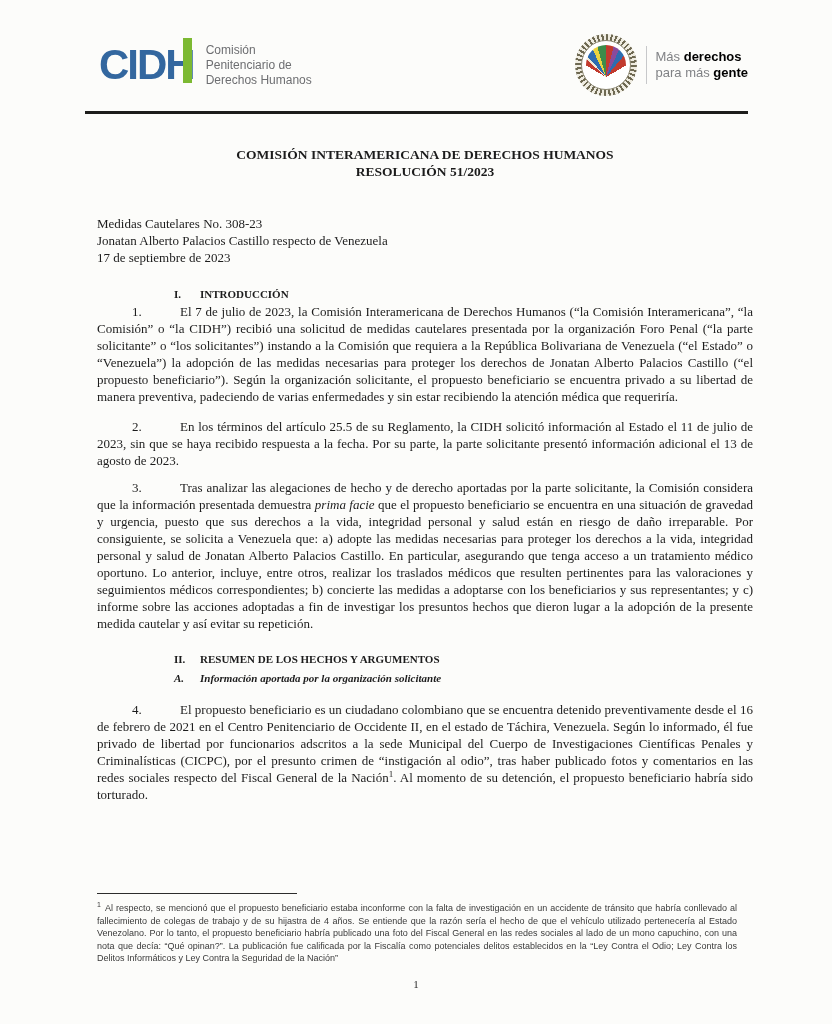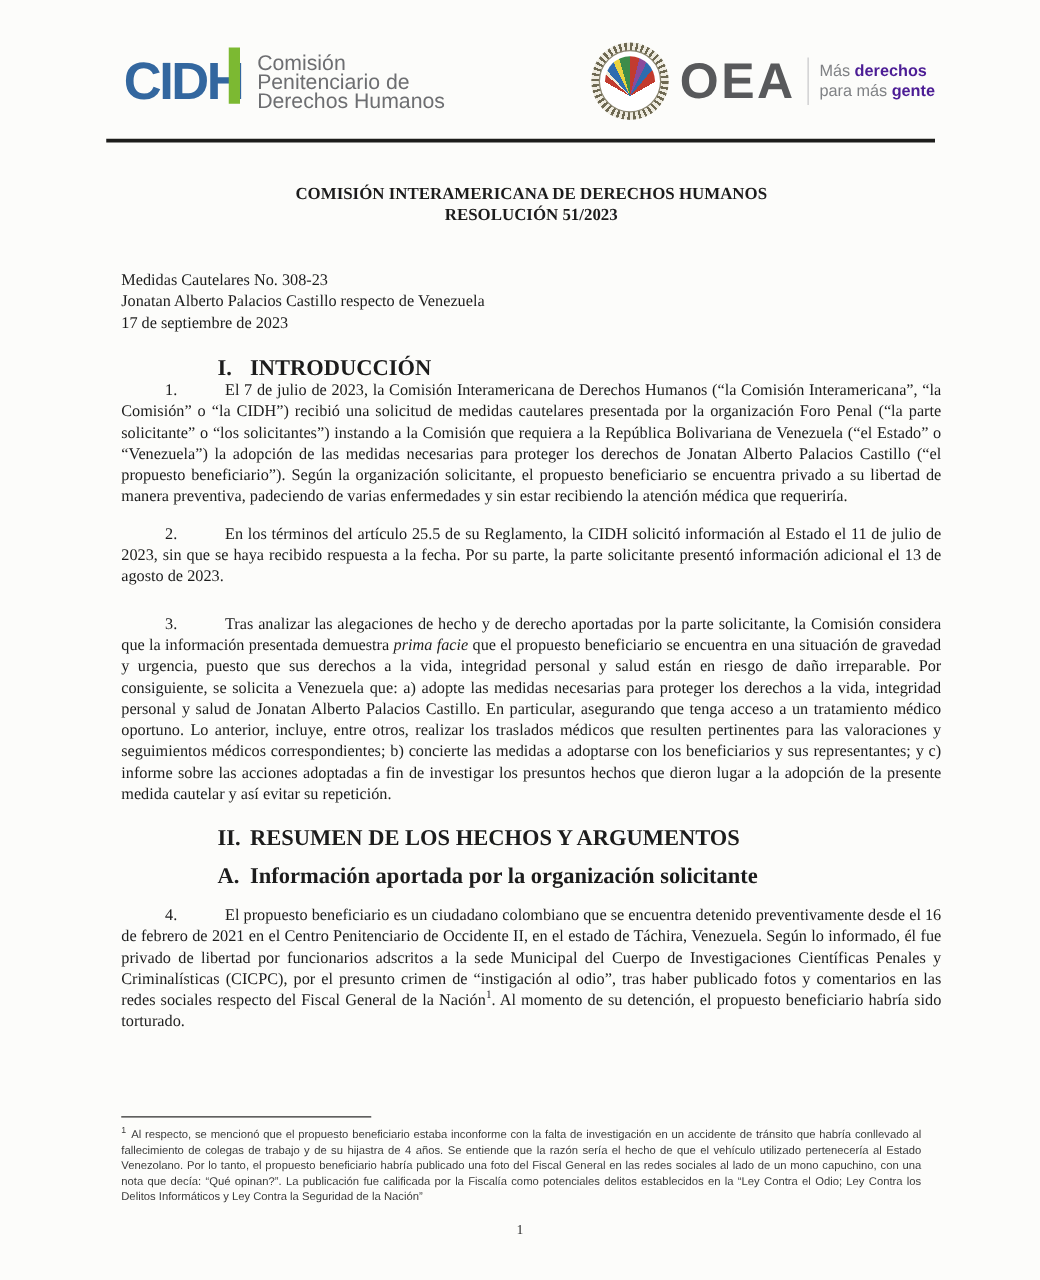--- a/index.html
+++ b/index.html
@@ -24,21 +24,21 @@
   }
   .cidh-letter{display:inline-block;}
   .letter-h{position:relative;}
   .letter-h::after{
     content:"";position:absolute;top:-6px;bottom:3px;right:2px;width:9px;
     background:#7cb932;
   }
   .cidh-subtitle{
     margin-left:12px;
     font-family:"Liberation Sans","DejaVu Sans",sans-serif;
-    font-size:17px;line-height:15px;color:#6d6e71;
+    font-size:12px;line-height:15px;color:#6d6e71;
   }
   .oea-logo{display:flex;align-items:center;gap:9px;}
   .seal{
     width:62px;height:62px;border-radius:50%;flex:0 0 auto;
     background:repeating-conic-gradient(#6e6952 0deg 4deg,#efece1 4deg 9deg);
     position:relative;
   }
   .seal::before{
     content:"";position:absolute;inset:6px;border-radius:50%;
     background:#fff;border:1px solid #8a8570;
@@ -54,41 +54,41 @@
   .oea-acronym{
     font-family:"Liberation Sans","DejaVu Sans",sans-serif;
     font-weight:bold;font-size:40px;line-height:40px;
     color:#58595b;letter-spacing:2px;
   }
   .oea-divider{width:1px;height:38px;background:#c7c8ca;}
   .oea-tagline{
     font-family:"Liberation Sans","DejaVu Sans",sans-serif;
     font-size:13px;line-height:16px;color:#808285;white-space:nowrap;
   }
-  .oea-tagline b{font-weight:bold;color:#4c1d95;}
+  .oea-tagline b{font-weight:bold;color:#000000;}
   .header-rule{
     position:absolute;top:111px;left:85px;right:84px;height:3px;background:#1d1d1b;
   }
   
   .doc-main{
     position:absolute;top:146px;left:97px;right:79px;
     font-size:13px;line-height:17px;
   }
   .title-line{font-weight:bold;text-align:center;margin:0;font-size:13.5px;line-height:17px;}
   .subtitle-block{margin-top:35px;text-align:left;}
   .subtitle-line{display:block;}
-  .sec-heading{font-weight:bold;margin:0;padding-left:77px;font-size:18px;line-height:17px;}
+  .sec-heading{font-weight:bold;margin:0;padding-left:77px;font-size:11px;line-height:17px;}
   .h-i{margin-top:20px;}
   .h-ii{margin-top:19px;}
-  .h-a{margin-top:13px;}
+  .h-a{margin-top:2px;font-style:italic;}
   .hnum{display:inline-block;width:26px;}
   .para{margin:0;text-align:justify;}
   .p1{}
   .p2{margin-top:13px;}
-  .p3{margin-top:21px;}
+  .p3{margin-top:10px;}
   .p4{margin-top:14px;}
   .pnum{display:inline-block;margin-left:35px;width:48px;}
   .italic{font-style:italic;}
   sup.fnref{font-size:9px;line-height:0;vertical-align:super;}
   
   .footnote-area{
     position:absolute;top:893px;left:97px;right:95px;
     font-family:"Liberation Sans","DejaVu Sans",sans-serif;
     font-size:9px;line-height:12.6px;color:#3a3a3a;text-align:justify;
   }
@@ -114,21 +114,20 @@
       </div>
       <div class="cidh-subtitle">
         <span class="subtitle-line" style="display:block">Comisión</span>
         <span class="subtitle-line" style="display:block">Penitenciario de</span>
         <span class="subtitle-line" style="display:block">Derechos Humanos</span>
       </div>
     </div>
 
     <div class="oea-logo">
       <div class="seal"></div>
-      <div class="oea-acronym">OEA</div>
       <div class="oea-divider"></div>
       <div class="oea-tagline">
         <span style="display:block"><span>Más </span><b>derechos</b></span>
         <span style="display:block"><span>para más </span><b>gente</b></span>
       </div>
     </div>
   </header>
 
   <div class="header-rule"></div>
 

